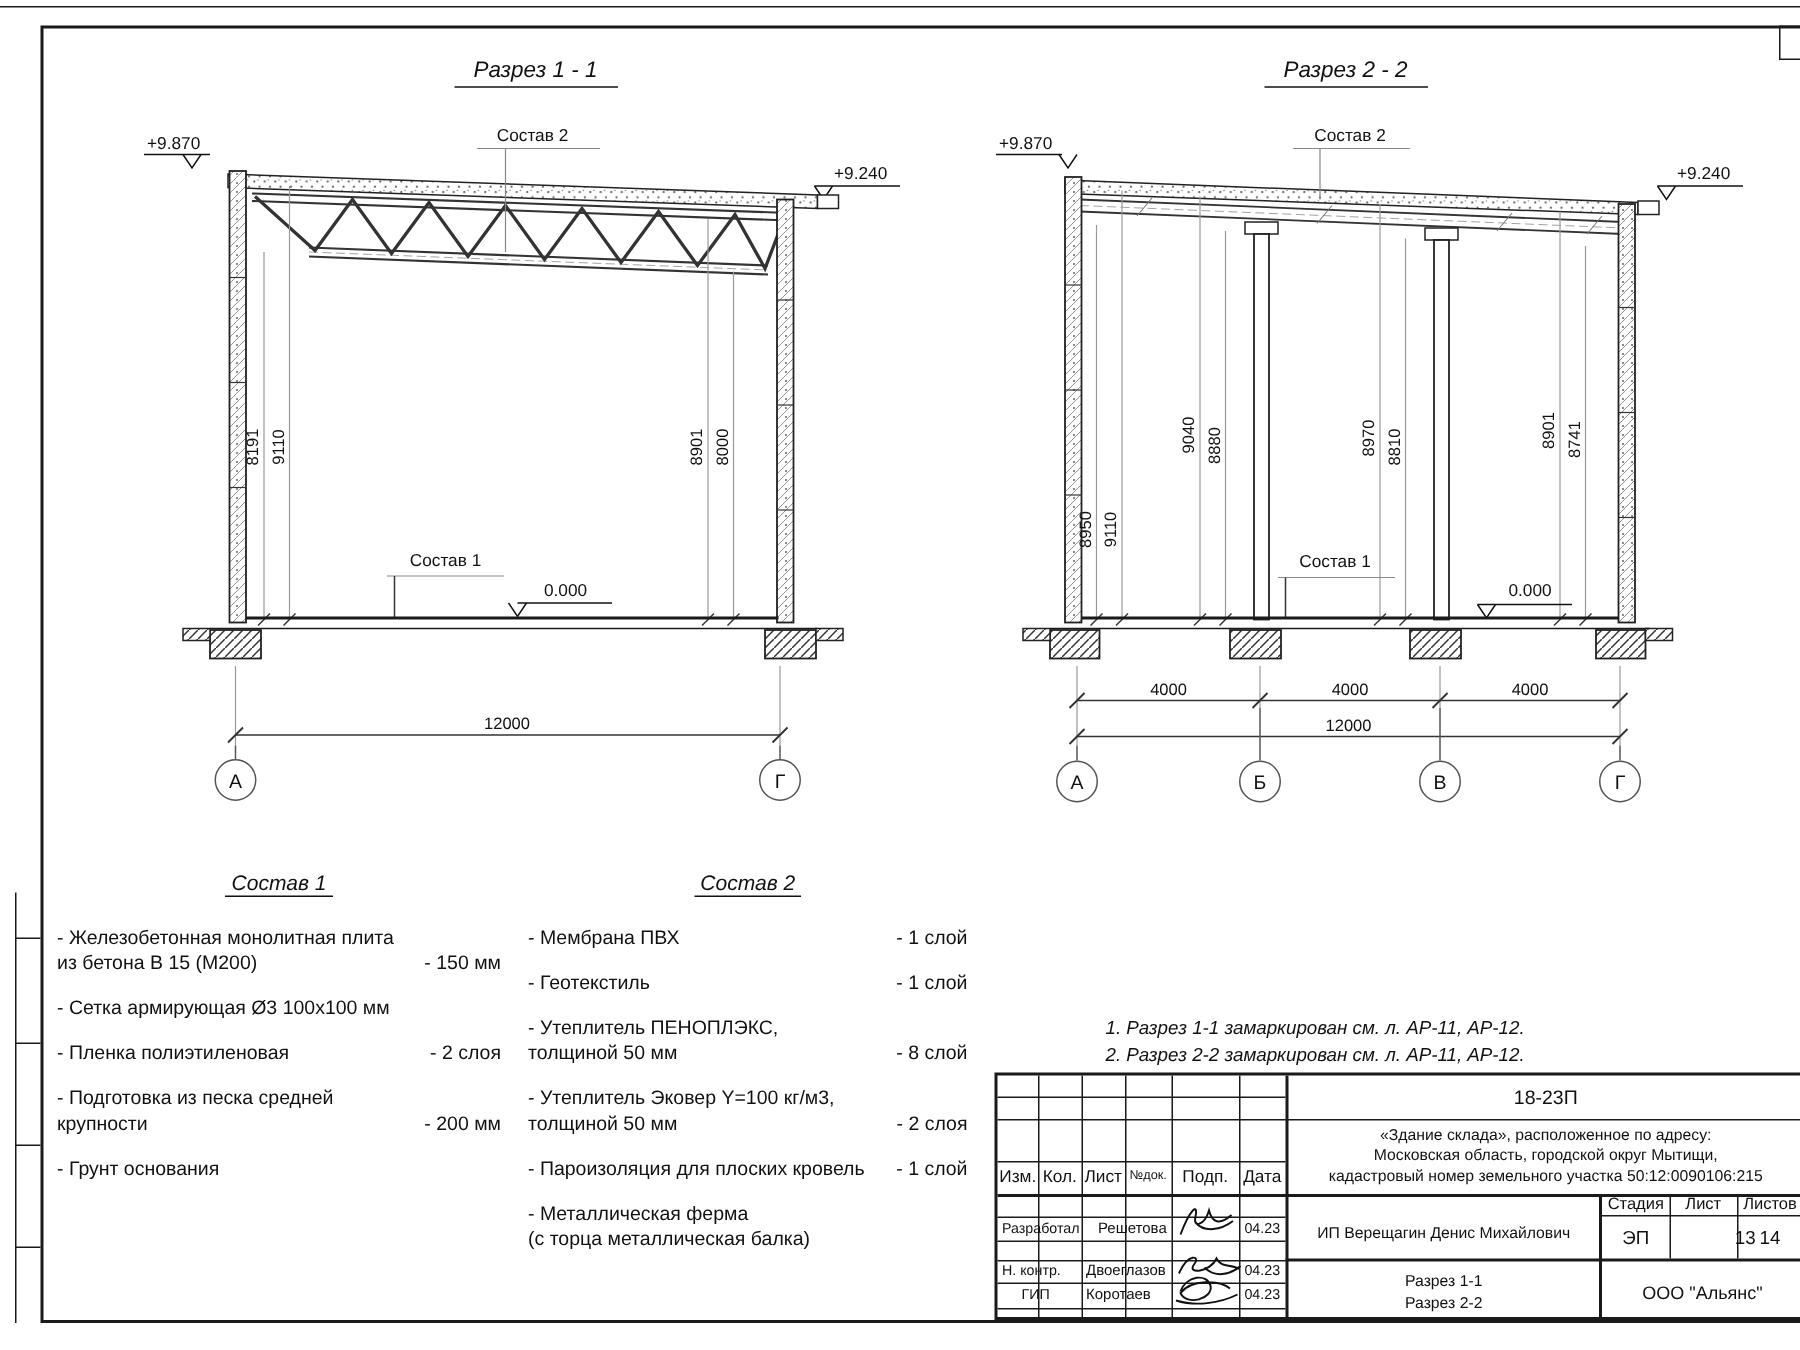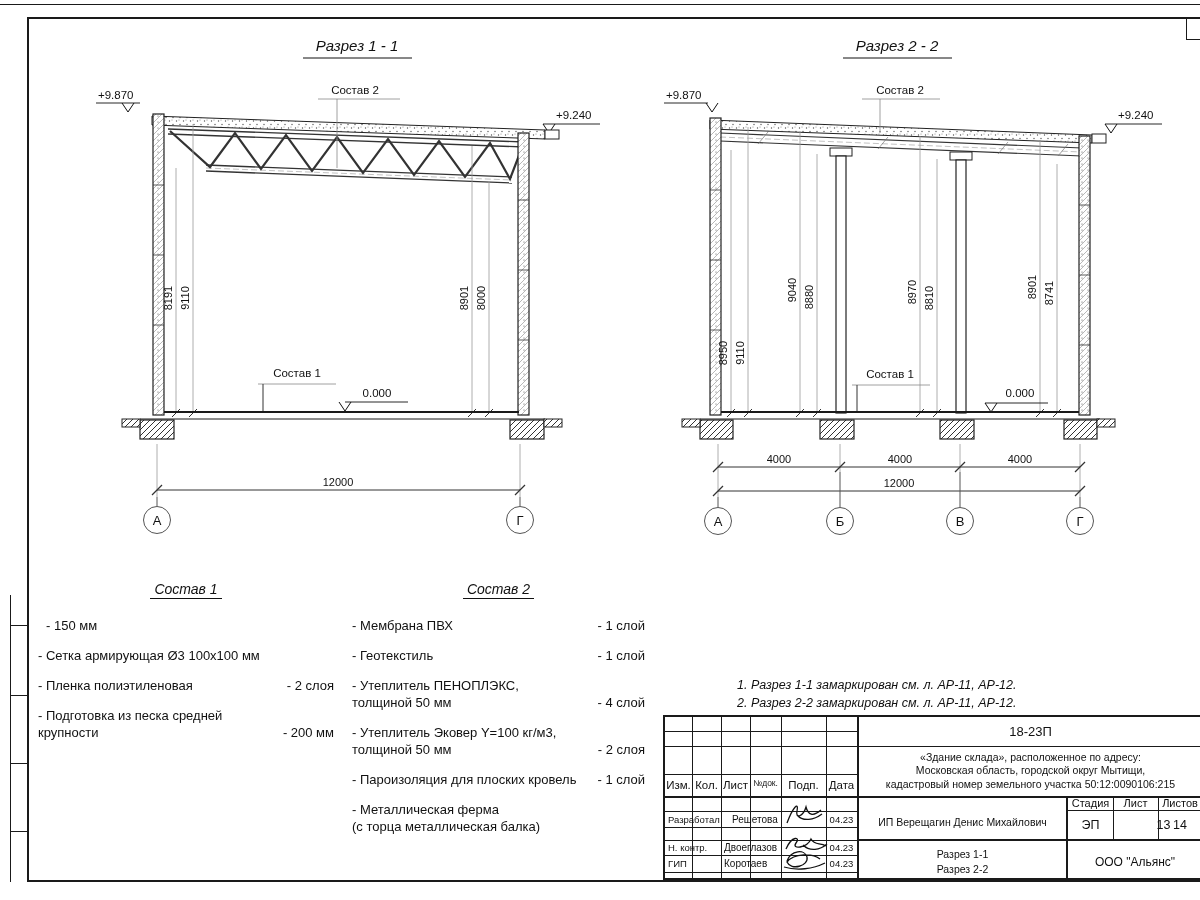--- a/index.html
+++ b/index.html
@@ -332,51 +332,57 @@
     </g>
     <text class="axis-letter" x="718" y="526" text-anchor="middle">А</text>
     <text class="axis-letter" x="840" y="526" text-anchor="middle">Б</text>
     <text class="axis-letter" x="960" y="526" text-anchor="middle">В</text>
     <text class="axis-letter" x="1080" y="526" text-anchor="middle">Г</text>
   </svg>
 
   <div class="mat-list" style="left:38px;top:580px;width:296px;">
     <div class="mat-title-wrap"><span class="mat-title">Состав 1</span></div>
     <div class="mat-row">
+      <span class="mat-name">- Железобетонная  монолитная плита
+из бетона В 15 (М200)</span>
       <span class="mat-val">- 150 мм</span>
     </div>
     <div class="mat-row">
       <span class="mat-name">- Сетка армирующая Ø3 100х100 мм</span>
       <span class="mat-val"></span>
     </div>
     <div class="mat-row">
       <span class="mat-name">- Пленка полиэтиленовая</span>
       <span class="mat-val">-  2 слоя</span>
     </div>
     <div class="mat-row">
       <span class="mat-name">- Подготовка из песка средней
 крупности</span>
       <span class="mat-val">- 200 мм</span>
     </div>
+    <div class="mat-row">
+      <span class="mat-name">- Грунт основания</span>
+      <span class="mat-val"></span>
+    </div>
   </div>
 
   <div class="mat-list" style="left:352px;top:580px;width:293px;">
     <div class="mat-title-wrap"><span class="mat-title">Состав 2</span></div>
     <div class="mat-row">
       <span class="mat-name">- Мембрана ПВХ</span>
       <span class="mat-val">- 1 слой</span>
     </div>
     <div class="mat-row">
       <span class="mat-name">- Геотекстиль</span>
       <span class="mat-val">- 1 слой</span>
     </div>
     <div class="mat-row">
       <span class="mat-name">- Утеплитель ПЕНОПЛЭКС,
 толщиной 50 мм</span>
-      <span class="mat-val">- 4 слой</span>
+      <span class="mat-val">- 8 слой</span>
     </div>
     <div class="mat-row">
       <span class="mat-name">- Утеплитель Эковер Y=100 кг/м3,
 толщиной 50 мм</span>
       <span class="mat-val">- 2 слоя</span>
     </div>
     <div class="mat-row">
       <span class="mat-name">- Пароизоляция для плоских кровель</span>
       <span class="mat-val">- 1 слой</span>
     </div>
@@ -423,21 +429,21 @@
     <div class="cell" style="left:85px;top:57px;width:31px;height:18px;font-size:8.5px;">№док.</div>
     <div class="cell" style="left:116px;top:57px;width:45px;height:22px;font-size:11.5px;">Подп.</div>
     <div class="cell" style="left:161px;top:57px;width:31px;height:22px;font-size:11.5px;">Дата</div>
 
     <div class="cell left-text" style="left:3px;top:94px;width:54px;height:16px;font-size:9.5px;">Разработал</div>
     <div class="cell left-text" style="left:67px;top:94px;width:56px;height:16px;font-size:10px;">Решетова</div>
     <div class="cell" style="left:161px;top:94px;width:31px;height:16px;font-size:9.5px;">04.23</div>
     <div class="cell left-text" style="left:3px;top:123px;width:54px;height:15px;font-size:9.5px;">Н. контр.</div>
     <div class="cell left-text" style="left:59px;top:123px;width:56px;height:15px;font-size:10px;">Двоеглазов</div>
     <div class="cell" style="left:161px;top:123px;width:31px;height:15px;font-size:9.5px;">04.23</div>
-    <div class="cell left-text" style="left:3px;top:138px;width:54px;height:17px;font-size:9.5px;">ГИП</div>
+    <div class="cell left-text" style="left:16px;top:138px;width:54px;height:17px;font-size:9.5px;">ГИП</div>
     <div class="cell left-text" style="left:59px;top:138px;width:56px;height:17px;font-size:10px;">Коротаев</div>
     <div class="cell" style="left:161px;top:138px;width:31px;height:17px;font-size:9.5px;">04.23</div>
 
     <svg class="sig-svg" style="left:118px;top:82px;" width="42" height="30" viewBox="0 0 42 30">
       <path d="M4,24 C10,8 16,2 14,12 C12,20 20,18 23,8 C25,16 30,18 38,11 M14,16 C20,23 31,21 39,15" fill="none" stroke="#111" stroke-width="1.3"></path>
     </svg>
     <svg class="sig-svg" style="left:118px;top:114px;" width="46" height="24" viewBox="0 0 46 24">
       <path d="M3,18 C9,4 18,6 13,12 C8,19 24,17 28,8 C32,15 37,11 43,15 M20,14 C27,21 37,19 44,13" fill="none" stroke="#111" stroke-width="1.3"></path>
     </svg>
     <svg class="sig-svg" style="left:114px;top:130px;" width="50" height="26" viewBox="0 0 50 26">

